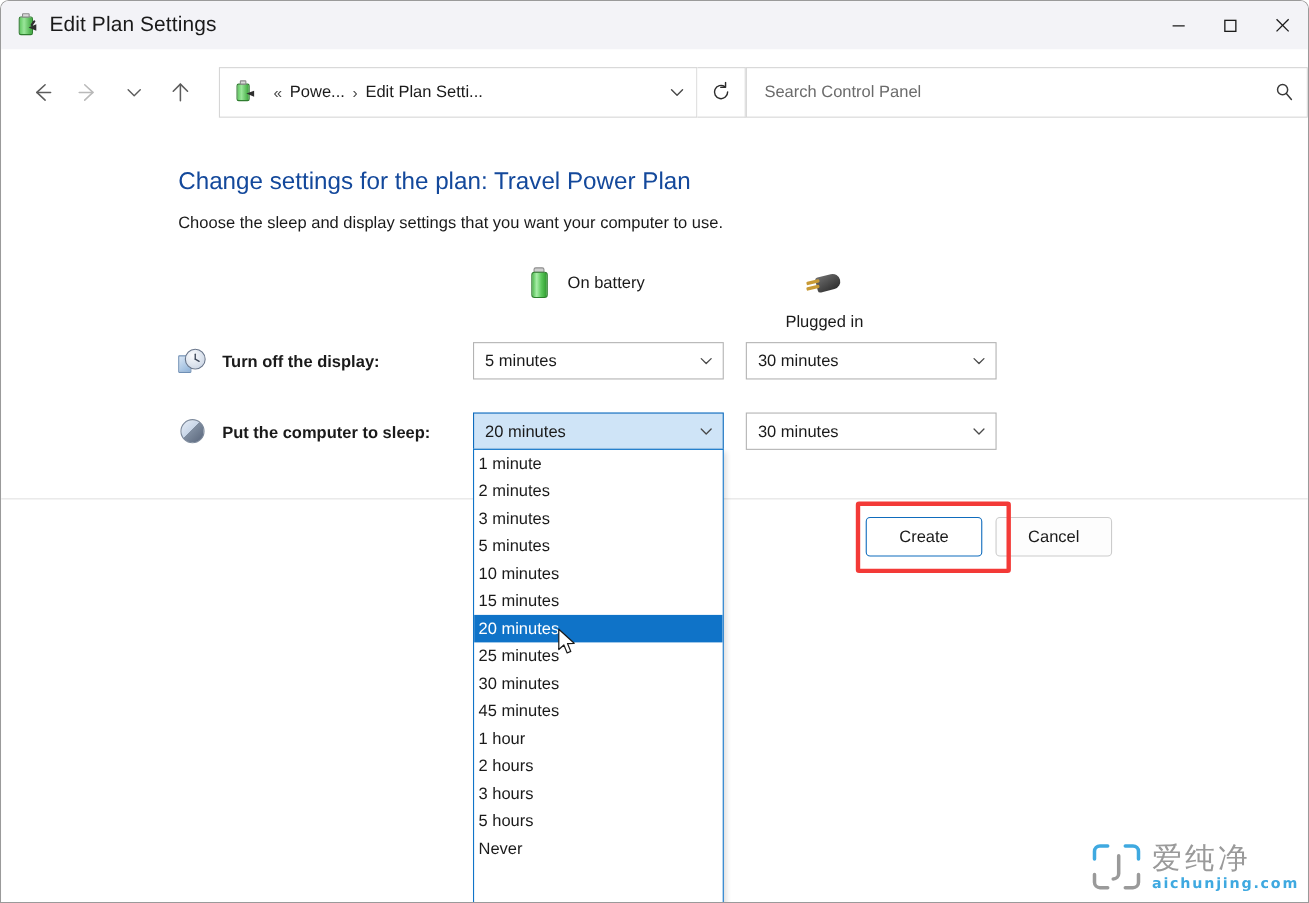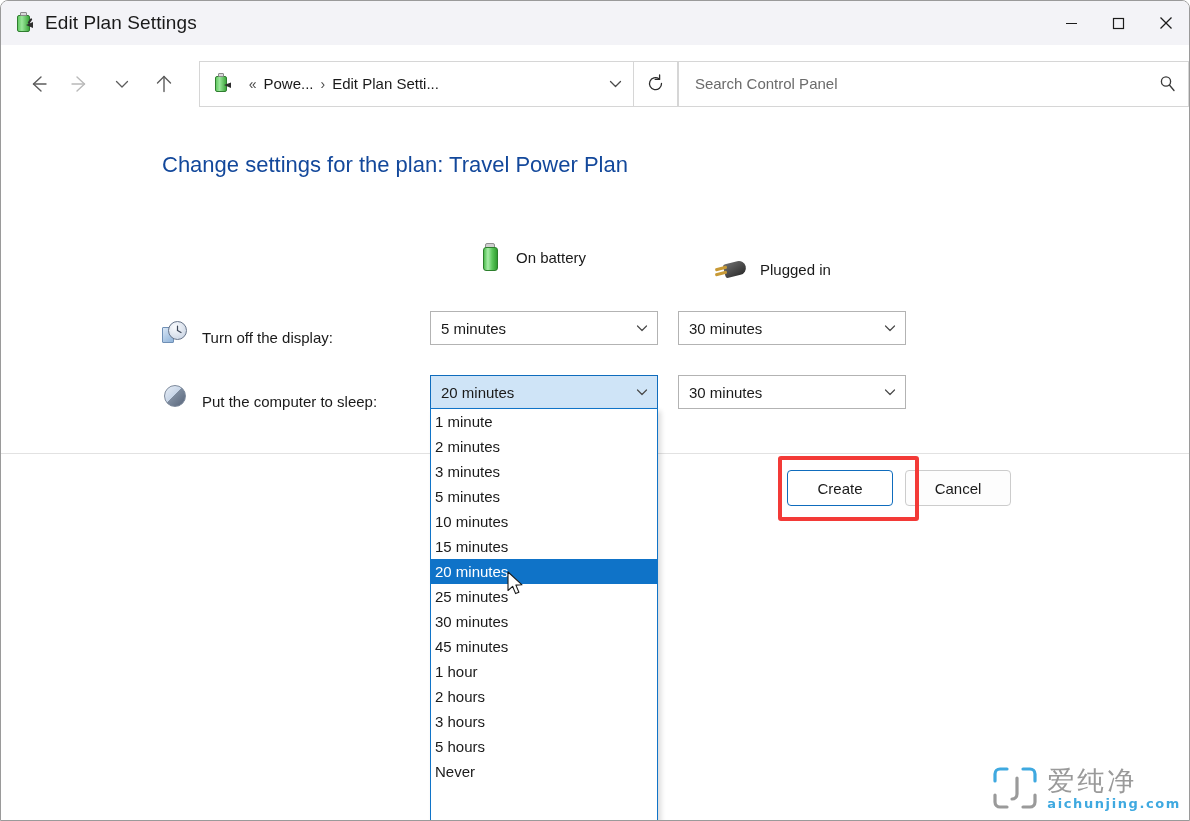--- a/index.html
+++ b/index.html
@@ -195,27 +195,28 @@
   }
   .col-head {
     position: absolute;
     display: flex;
     align-items: center;
     gap: 12px;
     font-size: 15px;
     color: #1a1a1a;
   }
   .col-head.battery { left: 477px; top: 0; }
-  .col-head.plugged { left: 713px; top: 12px; }
+  .col-head.plugged { left: 713px; top: 0; flex-direction: column; }
 
   .setting-row {
     position: absolute;
     height: 34px;
     display: flex;
-    align-items: flex-end;
+    align-items: center;
+    font-weight: bold;
   }
   .setting-row .row-icon {
     width: 26px; height: 26px;
     position: relative;
     flex: none;
   }
   .setting-row .row-label {
     margin-left: 14px;
     font-size: 15px;
     color: #1a1a1a;
@@ -473,20 +474,21 @@
             <circle cx="8" cy="7.5" r="4.6" fill="none" stroke="currentColor" stroke-width="1.35"></circle>
             <line x1="11.4" y1="11" x2="16" y2="16.5" stroke="currentColor" stroke-width="1.35" stroke-linecap="round"></line>
           </svg>
         </div>
       </div>
     </div>
 
     <div class="content">
 
       <div class="page-title">Change settings for the plan: Travel Power Plan</div>
+      <div class="page-sub">Choose the sleep and display settings that you want your computer to use.</div>
 
       <div class="col-headers">
         <div class="col-head battery">
           <span style="position:relative;display:inline-block;width:26px;height:30px">
             <span style="position:absolute;left:7px;top:1px;width:10px;height:5px;background:#cfcfcf;border:1px solid #8f8f8f;border-radius:2px 2px 0 0;box-sizing:border-box"></span>
             <span style="position:absolute;left:5px;top:5px;width:15px;height:24px;background:linear-gradient(to right,#4fbe4f 0%,#a8eda8 30%,#5cc85c 62%,#2f9c2f 100%);border:1px solid #2c7f2c;border-radius:3px;box-sizing:border-box"></span>
           </span>
           <span>On battery</span>
         </div>
         <div class="col-head plugged">

